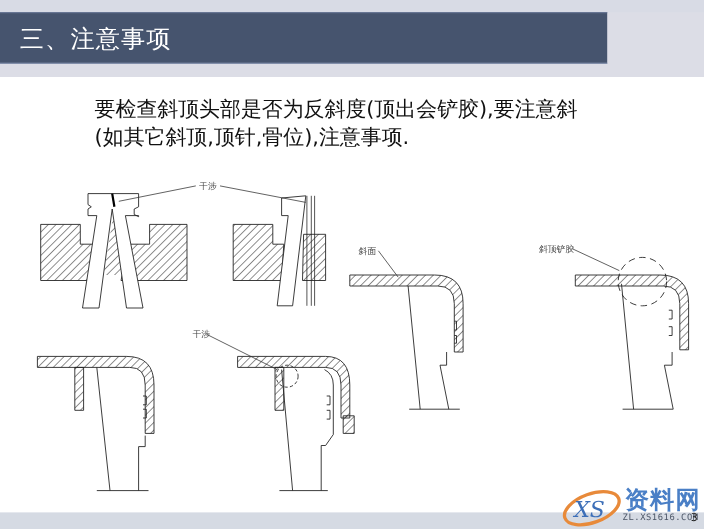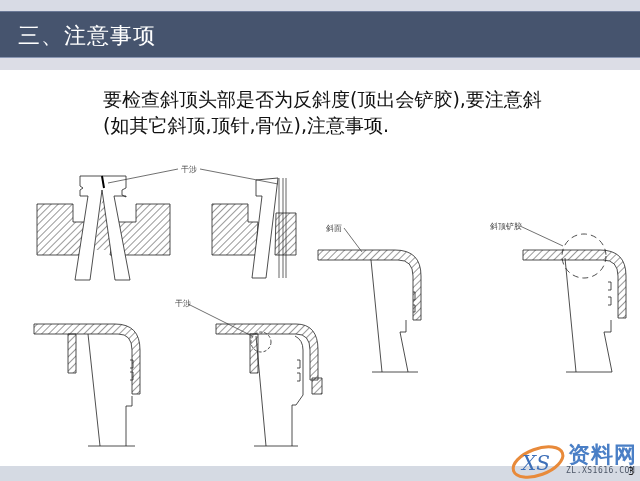--- a/index.html
+++ b/index.html
@@ -1,22 +1,22 @@
 <!DOCTYPE html>
 <html><head>
 <meta charset="utf-8">
 <style>
   html,body{margin:0;padding:0;}
   body{width:640px;height:481px;position:relative;overflow:hidden;background:#dcdde6;font-family:"DejaVu Sans",sans-serif;}
   .top-strip{position:absolute;left:0;top:0;width:640px;height:11px;background:#d8dbe5;}
-  .title-bar{position:absolute;left:0;top:11px;width:640px;height:47px;background:#46546e;border-top:1px solid #6a7896;border-bottom:1px solid #8996b3;box-sizing:border-box;padding-left:22px;}
+  .title-bar{position:absolute;left:0;top:11px;width:552px;height:47px;background:#46546e;border-top:1px solid #6a7896;border-bottom:1px solid #8996b3;box-sizing:border-box;padding-left:22px;}
   .title-text{position:absolute;left:18px;top:9px;color:#ffffff;font-size:22px;letter-spacing:1px;font-family:"DejaVu Sans",sans-serif;}
   .content{position:absolute;left:0;top:70px;width:640px;height:396px;background:#ffffff;}
   .body-text{position:absolute;left:86px;top:86px;width:520px;color:#111;font-size:19px;line-height:26px;font-family:"DejaVu Sans",sans-serif;}
-  .body-text div{white-space:nowrap;margin-left:17px;}
+  .body-text div{white-space:nowrap;}
   .footer-strip{position:absolute;left:0;top:466px;width:640px;height:15px;background:#d5dae3;}
   svg.diag{position:absolute;left:0;top:0;}
   .watermark{position:absolute;left:508px;top:440px;width:132px;height:41px;}
   .wm-text{position:absolute;left:60px;top:0;color:#4a7fc6;font-size:22px;font-weight:bold;letter-spacing:1px;}
   .wm-url{position:absolute;left:58px;top:26px;color:#4b5566;font-size:8px;font-family:"DejaVu Sans Mono",monospace;letter-spacing:0.5px;}
   .page-num{position:absolute;left:628px;top:466px;font-size:10px;color:#222;}
 </style>
 </head>
 <body>
 

